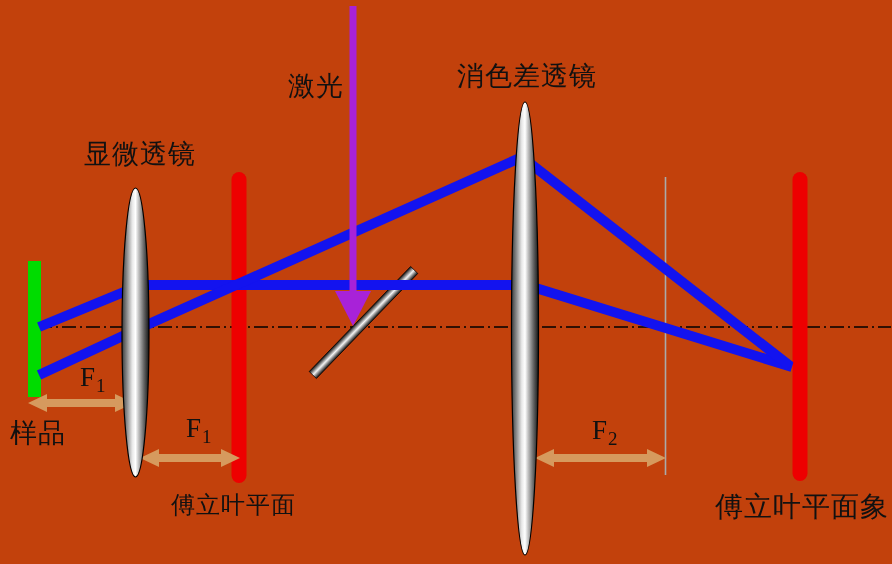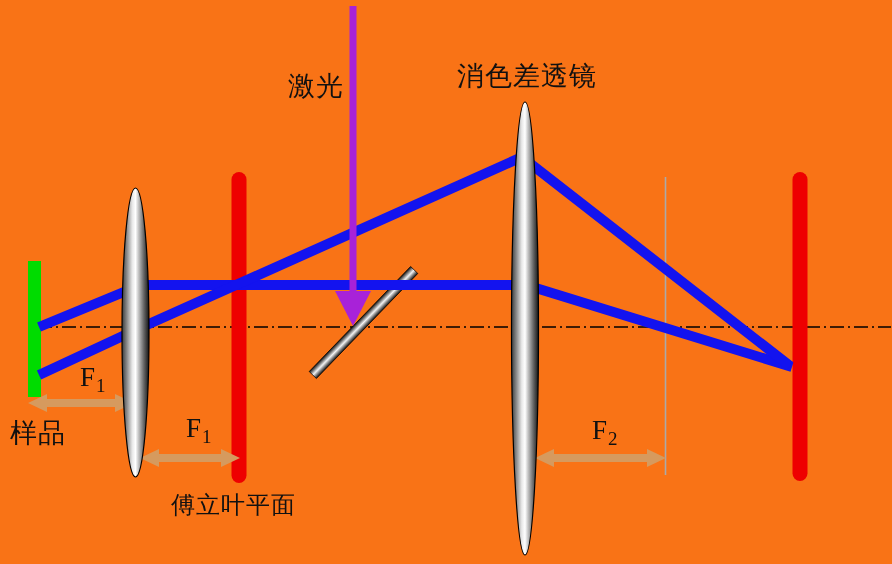--- a/index.html
+++ b/index.html
@@ -1,20 +1,20 @@
 <!DOCTYPE html>
 <html><head>
 <meta charset="utf-8">
 <style>
   html, body { margin: 0; padding: 0; background: #ffffff; }
   .stage {
     position: relative;
     width: 892px;
     height: 564px;
-    background: #f97316;
+    background: #c2410c;
     overflow: hidden;
     font-family: "DejaVu Serif", "Liberation Serif", serif;
   }
   .stage svg { position: absolute; left: 0; top: 0; }
   .cjk-label {
     position: absolute;
     color: #111111;
     font-size: 27px;
     letter-spacing: 1px;
     white-space: nowrap;
@@ -91,27 +91,29 @@
 
     <ellipse cx="135.5" cy="332.5" rx="13.5" ry="144.5" fill="url(#lensGrad)" stroke="#000000" stroke-width="1.2"></ellipse>
 
     <ellipse cx="525" cy="328.5" rx="13.5" ry="226.5" fill="url(#lensGrad)" stroke="#000000" stroke-width="1.2"></ellipse>
   </svg>
 
   <div class="cjk-label" style="left:288px; top:72px;">激光</div>
 
   <div class="cjk-label" style="left:457px; top:62px;">消色差透镜</div>
 
+  <div class="cjk-label" style="left:84px; top:140px;">显微透镜</div>
 
 
   <div class="cjk-label" style="left:10px; top:419px;">样品</div>
 
 
   <div class="cjk-label" style="left:171px; top:493px; font-size:24px;">傅立叶平面</div>
 
+  <div class="cjk-label" style="left:715px; top:493px; font-size:28px;">傅立叶平面象</div>
 
   <div class="flabel" style="left:80px; top:364px;">
     <span>F</span><sub>1</sub>
   </div>
 
   <div class="flabel" style="left:186px; top:415px;">
     <span>F</span><sub>1</sub>
   </div>
 
   <div class="flabel" style="left:592px; top:417px;">

